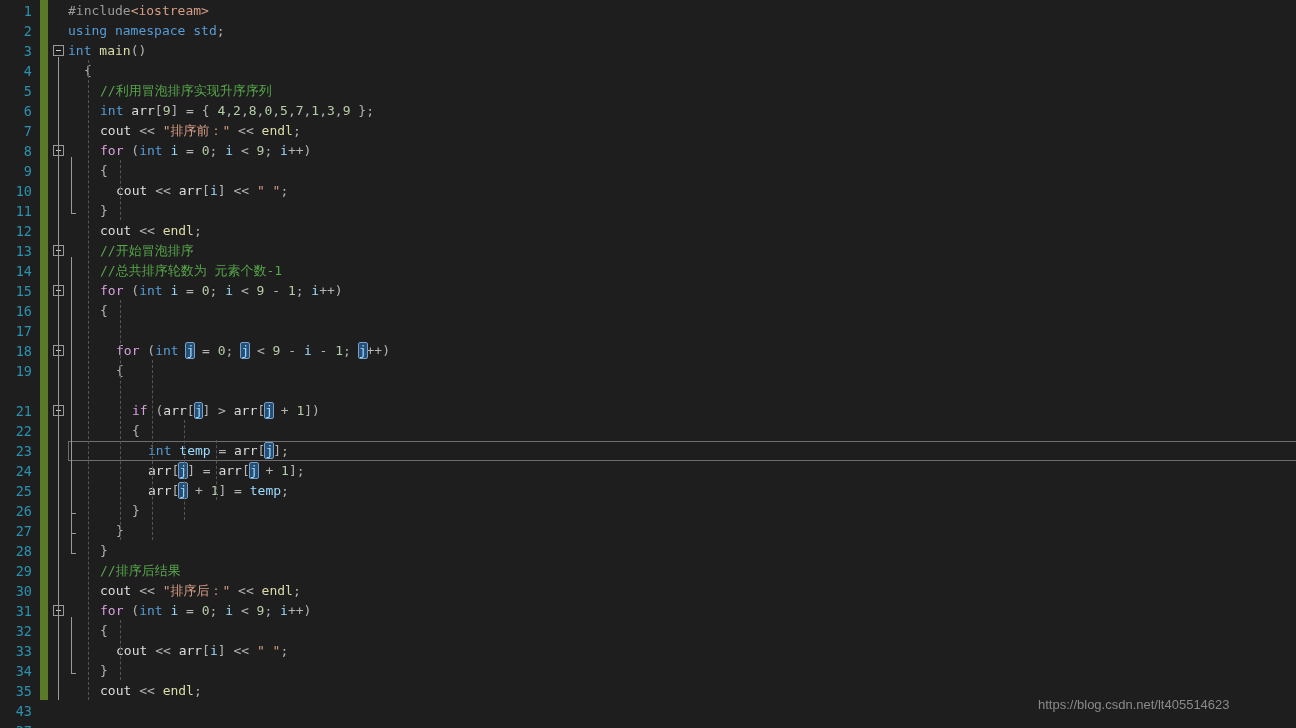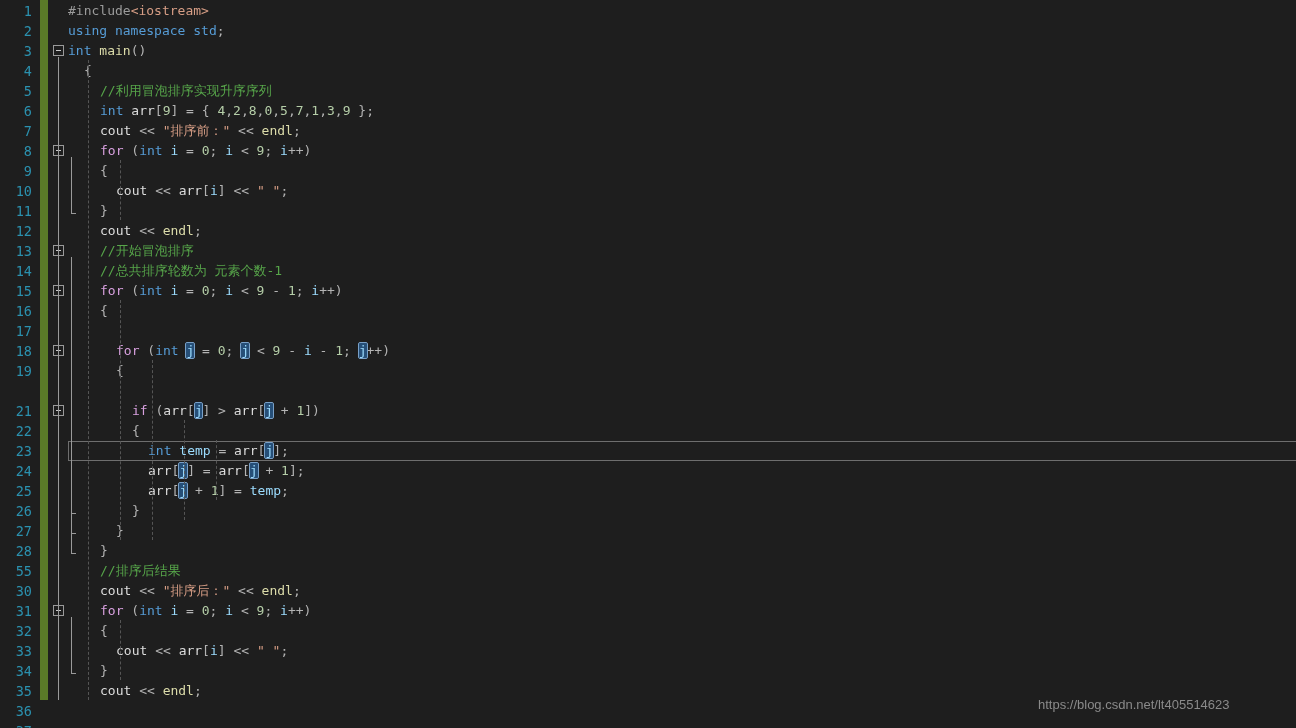--- a/index.html
+++ b/index.html
@@ -97,28 +97,28 @@
       <div class="row" style="top: 341px;"><div class="lnum">18</div><div class="code" style="left: 116px;"><span class="ctrl">for</span><span class="op"> </span><span class="op">(</span><span class="kw">int</span><span class="op"> </span><span class="refhl">j</span><span class="op"> </span><span class="op">=</span><span class="op"> </span><span class="num">0</span><span class="op">;</span><span class="op"> </span><span class="refhl">j</span><span class="op"> </span><span class="op">&lt;</span><span class="op"> </span><span class="num">9</span><span class="op"> </span><span class="op">-</span><span class="op"> </span><span class="var">i</span><span class="op"> </span><span class="op">-</span><span class="op"> </span><span class="num">1</span><span class="op">;</span><span class="op"> </span><span class="refhl">j</span><span class="op">+</span><span class="op">+</span><span class="op">)</span></div></div>
       <div class="row" style="top: 361px;"><div class="lnum">19</div><div class="code" style="left: 116px;"><span class="op">{</span></div></div>
       <div class="row" style="top: 401px;"><div class="lnum">21</div><div class="code" style="left: 132px;"><span class="squig"><span class="ctrl">if</span><span class="op"> </span><span class="op">(</span><span class="id">arr</span><span class="op">[</span><span class="refhl">j</span><span class="op">]</span><span class="op"> </span><span class="op">&gt;</span><span class="op"> </span><span class="id">arr</span><span class="op">[</span><span class="refhl">j</span><span class="op"> </span><span class="op">+</span><span class="op"> </span><span class="num">1</span><span class="op">]</span><span class="op">)</span></span></div></div>
       <div class="row" style="top: 421px;"><div class="lnum">22</div><div class="code" style="left: 132px;"><span class="op">{</span></div></div>
       <div class="row" style="top: 441px;"><div class="lnum">23</div><div class="code" style="left: 148px;"><span class="squig"><span class="kw">int</span><span class="op"> </span><span class="var">temp</span><span class="op"> </span><span class="op">=</span><span class="op"> </span><span class="id">arr</span><span class="op">[</span><span class="refhl">j</span><span class="op">]</span><span class="op">;</span></span></div></div>
       <div class="row" style="top: 461px;"><div class="lnum">24</div><div class="code" style="left: 148px;"><span class="squig"><span class="id">arr</span><span class="op">[</span><span class="refhl">j</span><span class="op">]</span><span class="op"> </span><span class="op">=</span><span class="op"> </span><span class="id">arr</span><span class="op">[</span><span class="refhl">j</span><span class="op"> </span><span class="op">+</span><span class="op"> </span><span class="num">1</span><span class="op">]</span><span class="op">;</span></span></div></div>
       <div class="row" style="top: 481px;"><div class="lnum">25</div><div class="code" style="left: 148px;"><span class="squig"><span class="id">arr</span><span class="op">[</span><span class="refhl">j</span><span class="op"> </span><span class="op">+</span><span class="op"> </span><span class="num">1</span><span class="op">]</span><span class="op"> </span><span class="op">=</span><span class="op"> </span><span class="var">temp</span><span class="op">;</span></span></div></div>
       <div class="row" style="top: 501px;"><div class="lnum">26</div><div class="code" style="left: 132px;"><span class="op">}</span></div></div>
       <div class="row" style="top: 521px;"><div class="lnum">27</div><div class="code" style="left: 116px;"><span class="op">}</span></div></div>
       <div class="row" style="top: 541px;"><div class="lnum">28</div><div class="code" style="left: 100px;"><span class="op">}</span></div></div>
-      <div class="row" style="top: 561px;"><div class="lnum">55</div><div class="code" style="left: 100px;"><span class="cmt">//排序后结果</span></div></div>
+      <div class="row" style="top: 561px;"><div class="lnum">29</div><div class="code" style="left: 100px;"><span class="cmt">//排序后结果</span></div></div>
       <div class="row" style="top: 581px;"><div class="lnum">30</div><div class="code" style="left: 100px;"><span class="id">cout</span><span class="op"> </span><span class="op">&lt;</span><span class="op">&lt;</span><span class="op"> </span><span class="str">"排序后："</span><span class="op"> </span><span class="op">&lt;</span><span class="op">&lt;</span><span class="op"> </span><span class="fn">endl</span><span class="op">;</span></div></div>
       <div class="row" style="top: 601px;"><div class="lnum">31</div><div class="code" style="left: 100px;"><span class="ctrl">for</span><span class="op"> </span><span class="op">(</span><span class="kw">int</span><span class="op"> </span><span class="var">i</span><span class="op"> </span><span class="op">=</span><span class="op"> </span><span class="num">0</span><span class="op">;</span><span class="op"> </span><span class="var">i</span><span class="op"> </span><span class="op">&lt;</span><span class="op"> </span><span class="num">9</span><span class="op">;</span><span class="op"> </span><span class="var">i</span><span class="op">+</span><span class="op">+</span><span class="op">)</span></div></div>
       <div class="row" style="top: 621px;"><div class="lnum">32</div><div class="code" style="left: 100px;"><span class="op">{</span></div></div>
       <div class="row" style="top: 641px;"><div class="lnum">33</div><div class="code" style="left: 116px;"><span class="squig"><span class="id">cout</span><span class="op"> </span><span class="op">&lt;</span><span class="op">&lt;</span><span class="op"> </span><span class="id">arr</span><span class="op">[</span><span class="var">i</span><span class="op">]</span><span class="op"> </span><span class="op">&lt;</span><span class="op">&lt;</span><span class="op"> </span><span class="str">" "</span><span class="op">;</span></span></div></div>
       <div class="row" style="top: 661px;"><div class="lnum">34</div><div class="code" style="left: 100px;"><span class="op">}</span></div></div>
       <div class="row" style="top: 681px;"><div class="lnum">35</div><div class="code" style="left: 100px;"><span class="id">cout</span><span class="op"> </span><span class="op">&lt;</span><span class="op">&lt;</span><span class="op"> </span><span class="fn">endl</span><span class="op">;</span></div></div>
-      <div class="row" style="top: 701px;"><div class="lnum">36</div><div class="code" style="left: 100px;"></div></div>
+      <div class="row" style="top: 701px;"><div class="lnum">43</div><div class="code" style="left: 100px;"></div></div>
       <div class="row" style="top: 721px;"><div class="lnum">37</div><div class="code" style="left: 100px;"></div></div>
     </div>
 
   <div class="curline" id="curline" style="top: 441px;"></div>
 
   <div class="wm" id="wm" style="left: 1038px; top: 697px;">https://blog.csdn.net/lt405514623</div>
 <div class="guide" style="left: 88px; top: 60px; height: 640px;"></div>
     <div class="guide" style="left: 120px; top: 160px; height: 60px;"></div>
     <div class="guide" style="left: 120px; top: 300px; height: 240px;"></div>
     <div class="guide" style="left: 120px; top: 620px; height: 60px;"></div>

